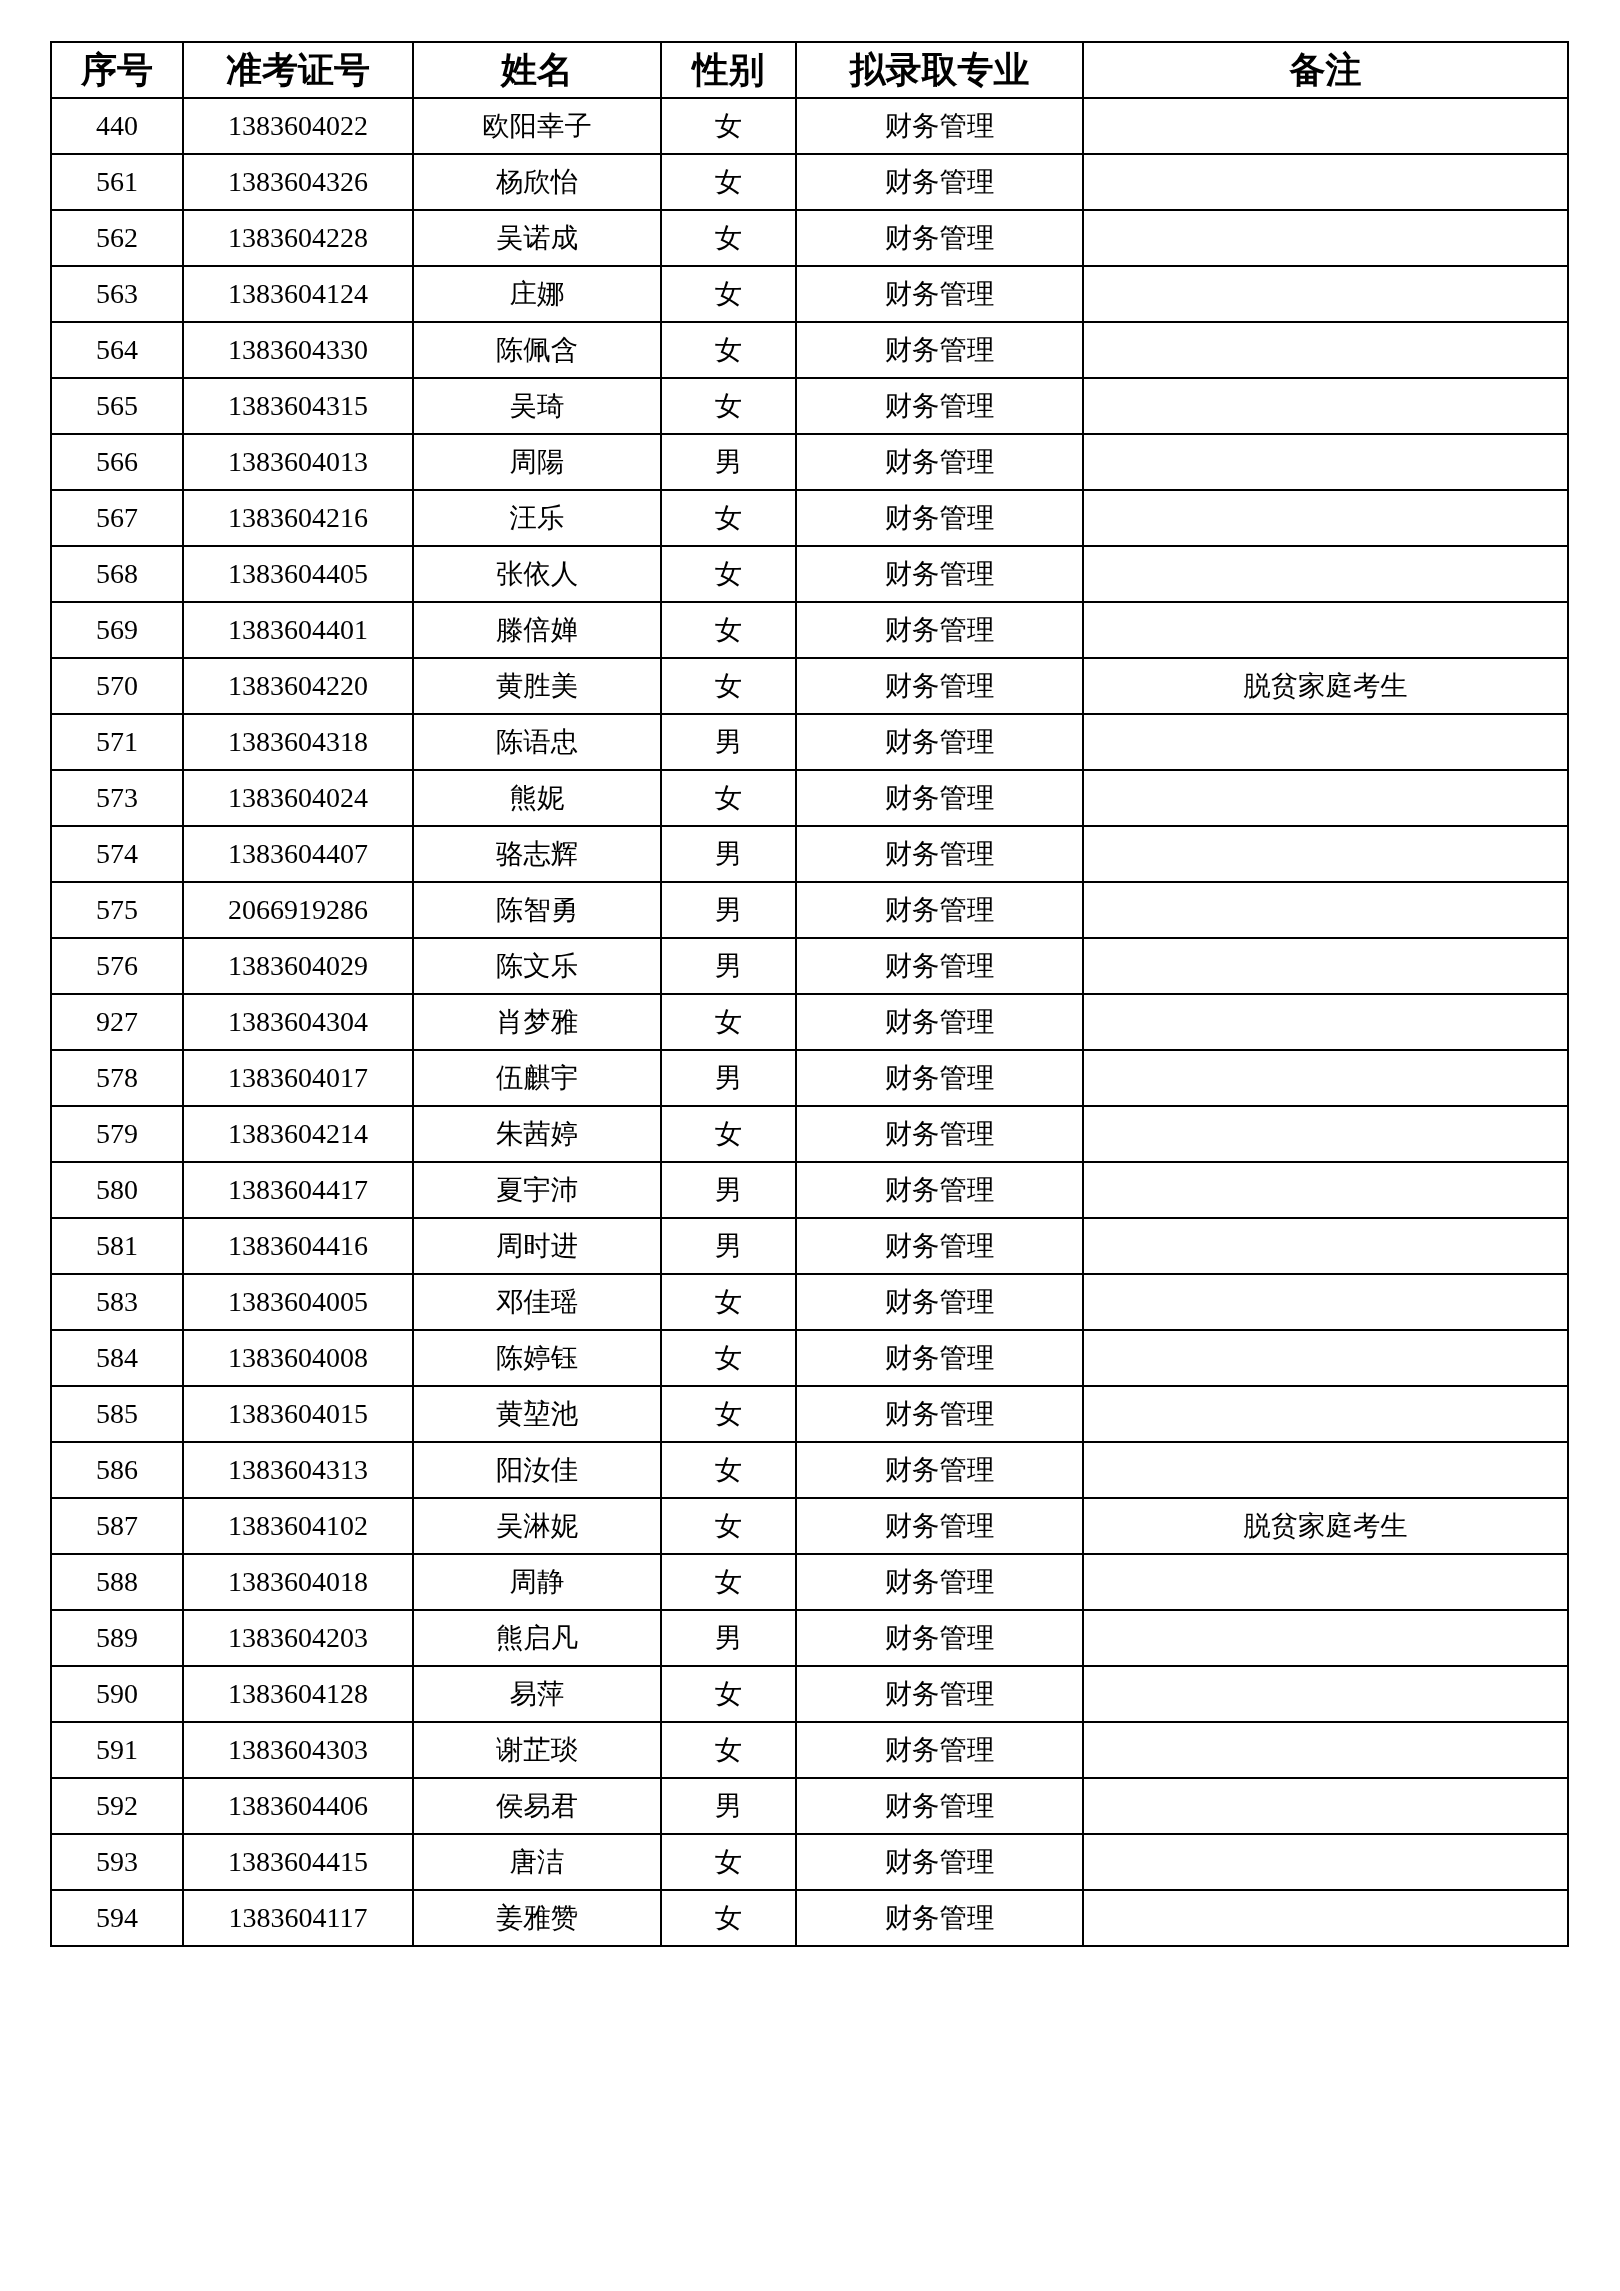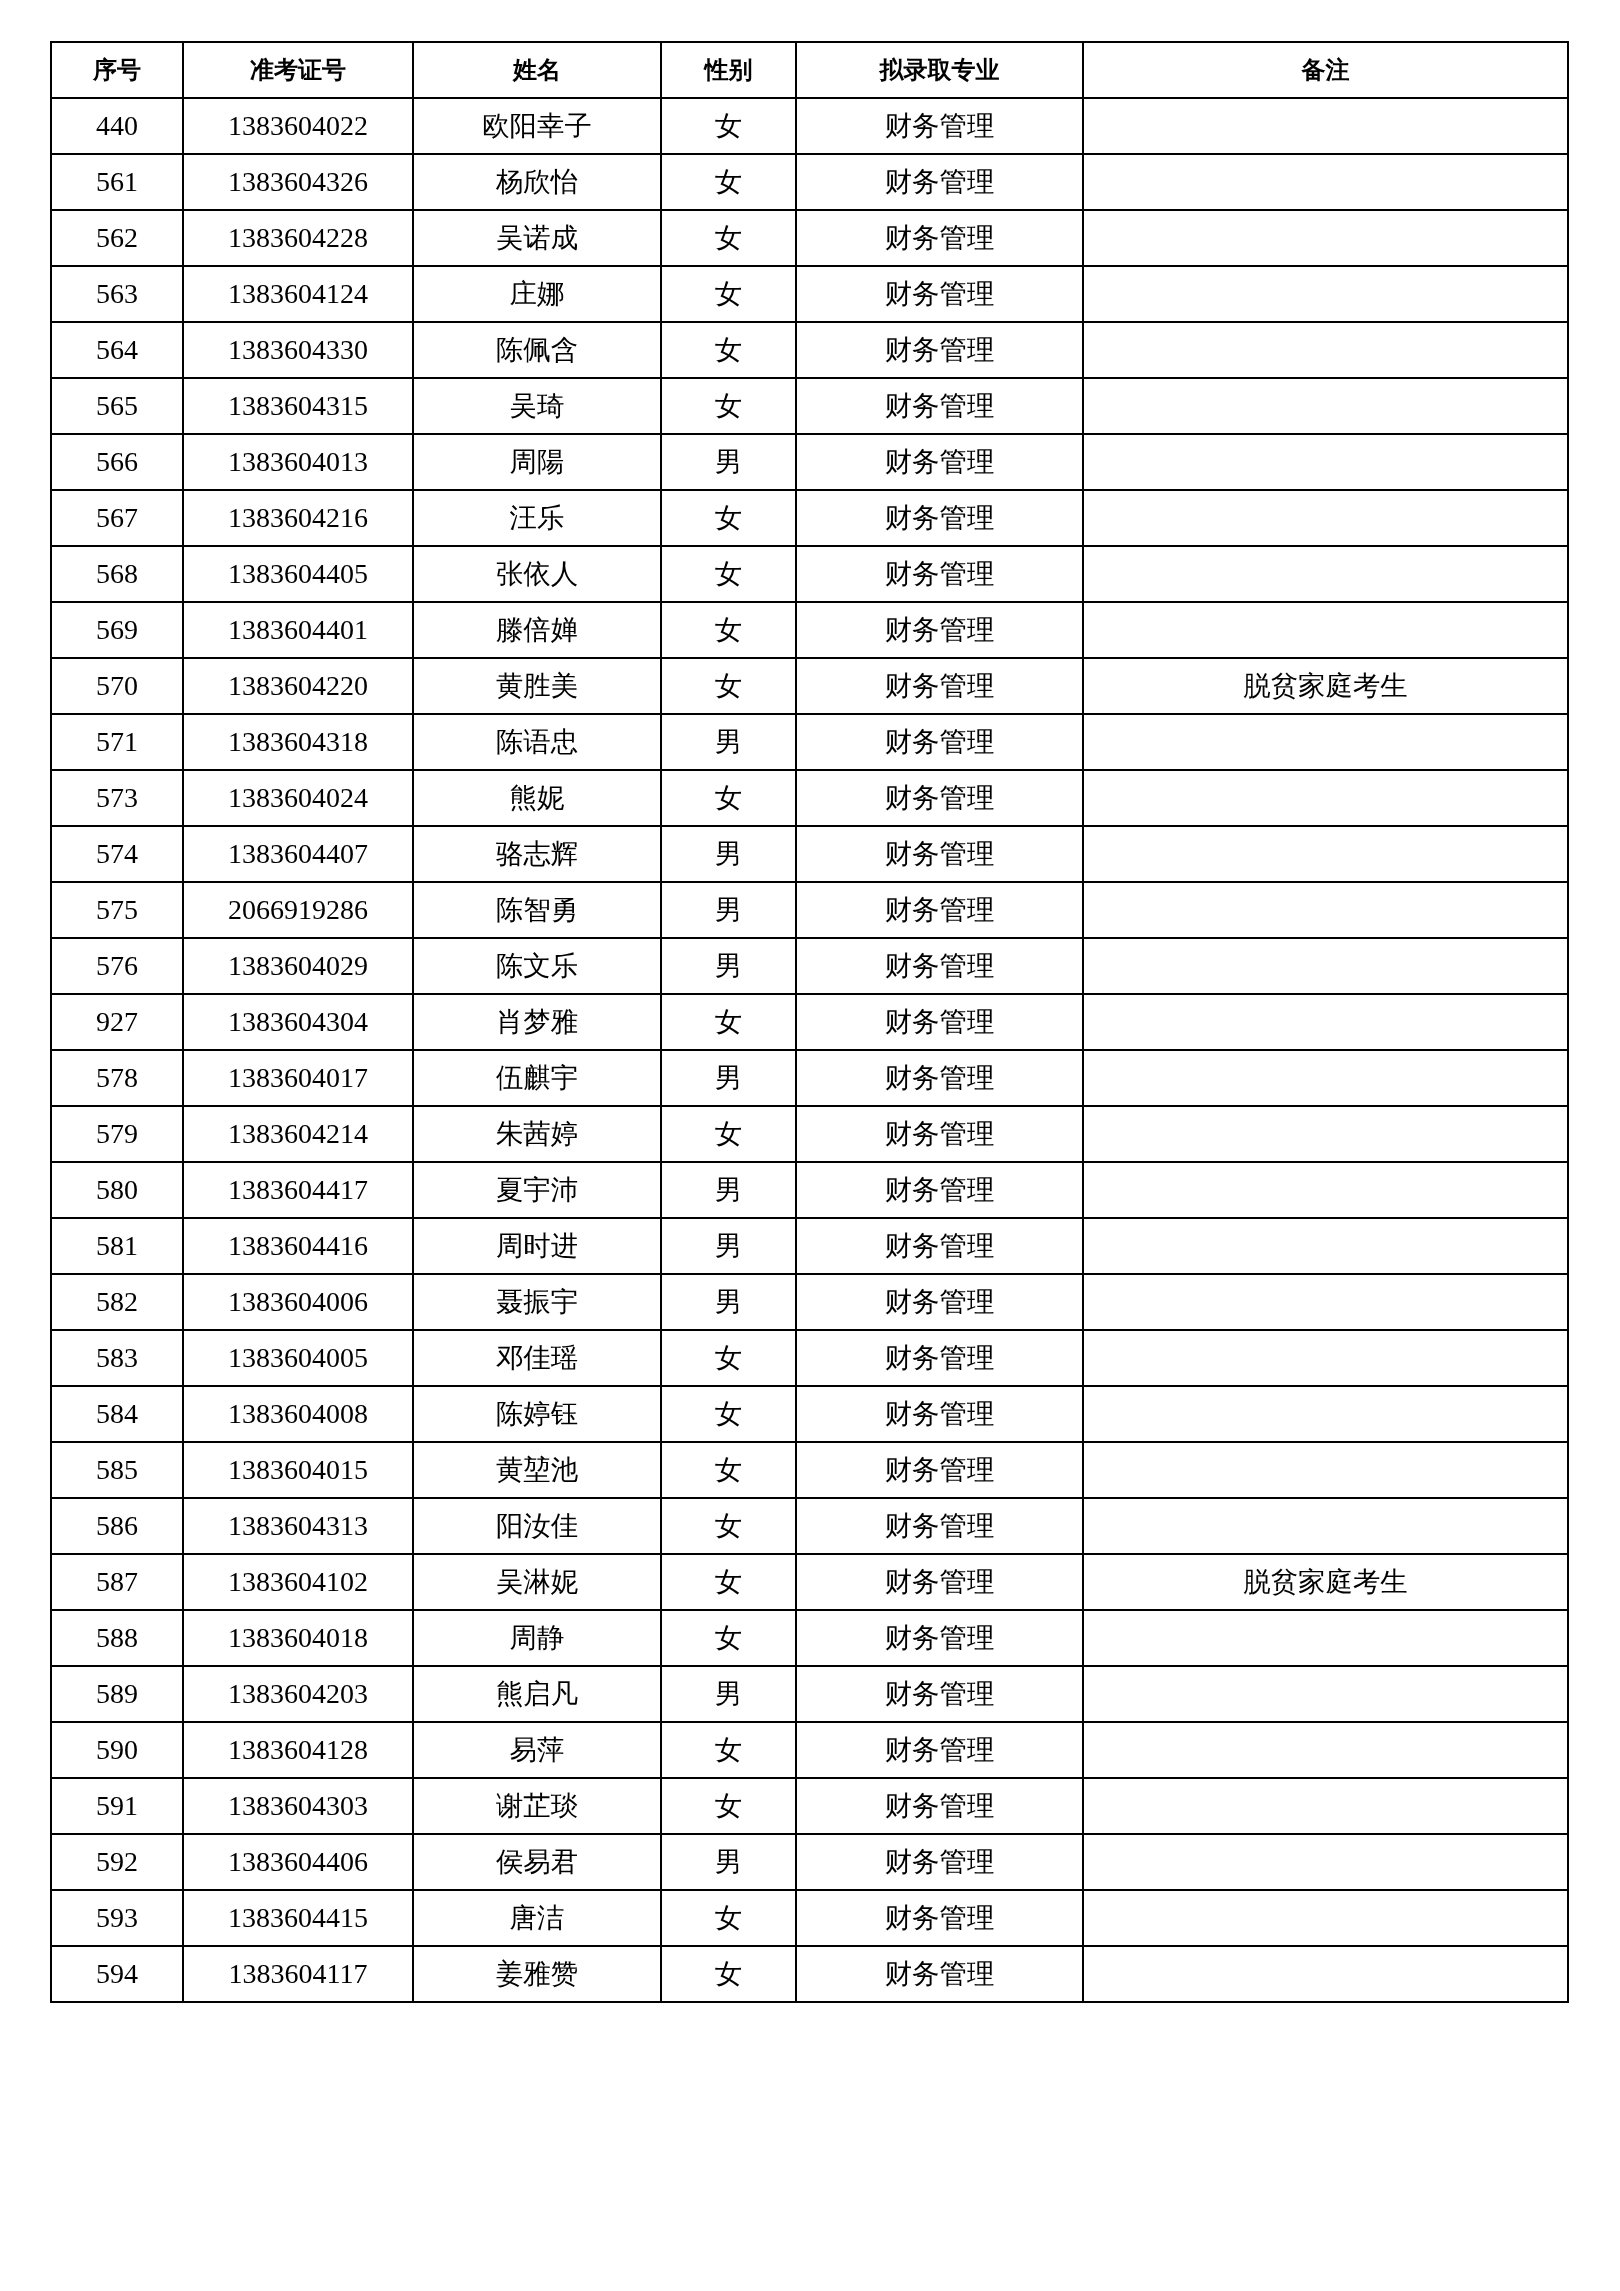--- a/index.html
+++ b/index.html
@@ -28,21 +28,21 @@
       text-align: center;
       vertical-align: middle;
       padding: 0;
       overflow: hidden;
       white-space: nowrap;
     }
     table.roster thead th {
       height: 54px;
       font-family: "DejaVu Sans", "Liberation Sans", sans-serif;
       font-weight: bold;
-      font-size: 24px;
+      font-size: 36px;
     }
     table.roster tbody td {
       height: 54px;
       font-size: 27.4px;
     }
     table.roster tbody td.num {
       font-family: "Liberation Serif", "DejaVu Serif", serif;
       font-size: 28px;
     }
     table.roster tbody td.cjk {
@@ -241,28 +241,20 @@
       </tr>
       <tr>
         <td class="num">581</td>
         <td class="num">1383604416</td>
         <td class="cjk">周时进</td>
         <td class="cjk">男</td>
         <td class="cjk">财务管理</td>
         <td class="cjk"></td>
       </tr>
       <tr>
-        <td class="num">582</td>
-        <td class="num">1383604006</td>
-        <td class="cjk">聂振宇</td>
-        <td class="cjk">男</td>
-        <td class="cjk">财务管理</td>
-        <td class="cjk"></td>
-      </tr>
-      <tr>
         <td class="num">583</td>
         <td class="num">1383604005</td>
         <td class="cjk">邓佳瑶</td>
         <td class="cjk">女</td>
         <td class="cjk">财务管理</td>
         <td class="cjk"></td>
       </tr>
       <tr>
         <td class="num">584</td>
         <td class="num">1383604008</td>

